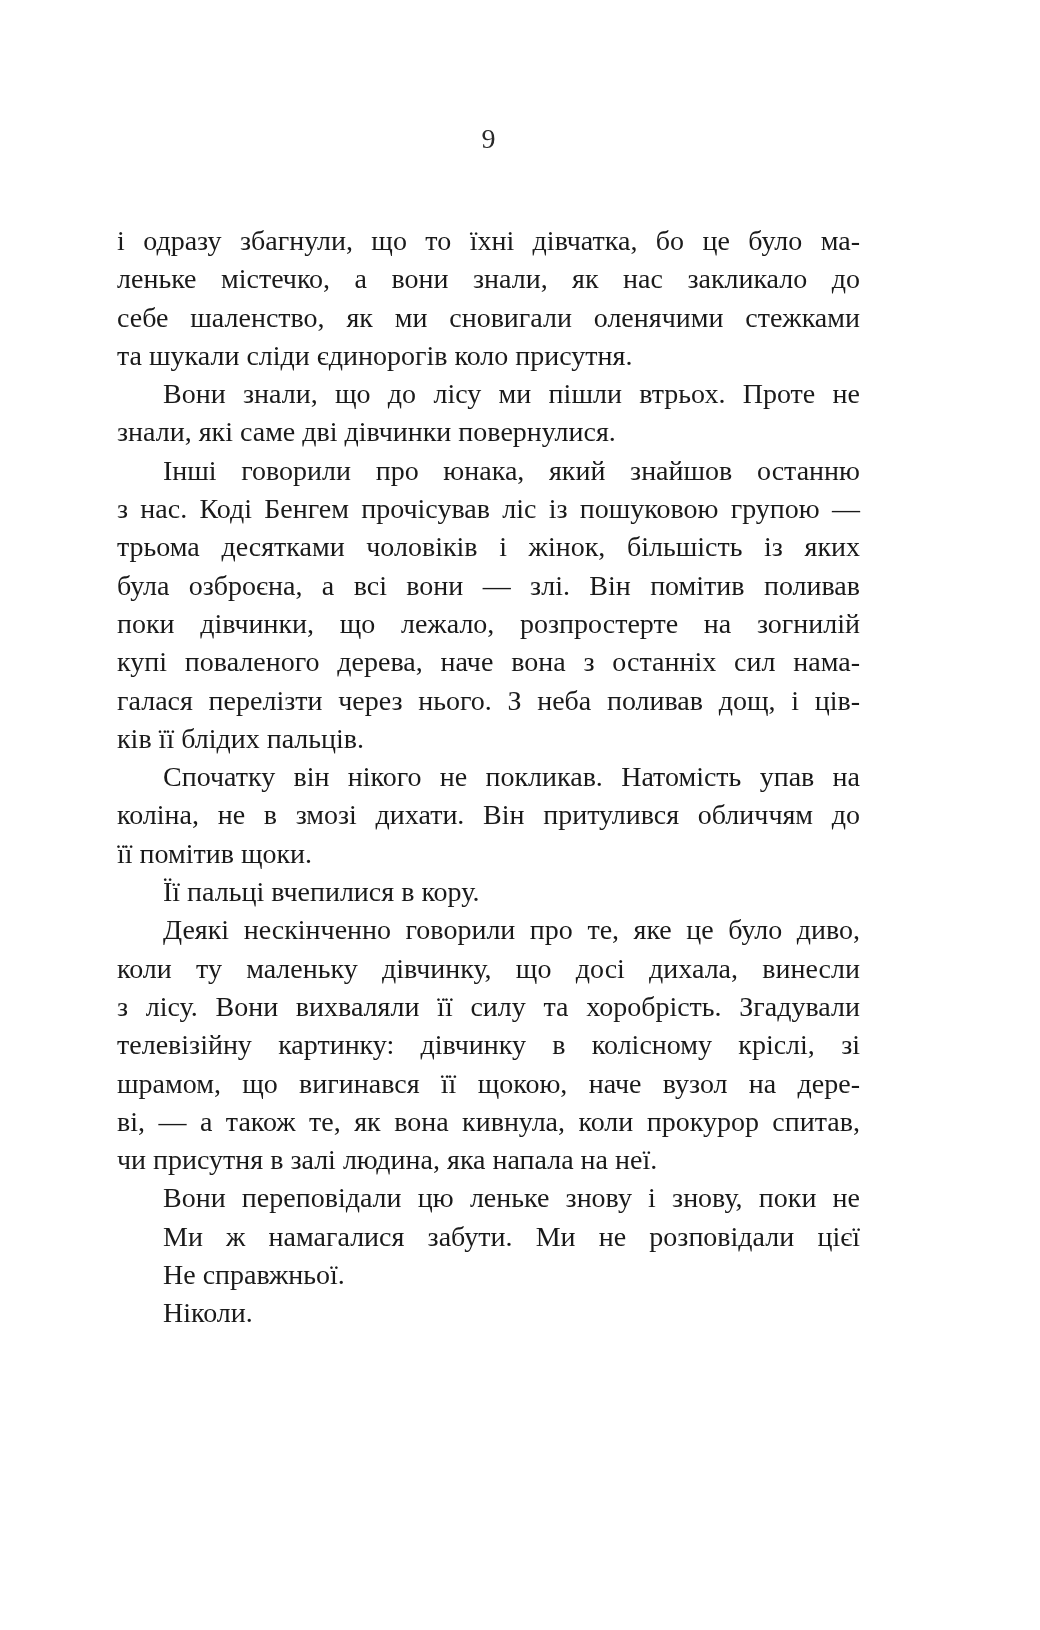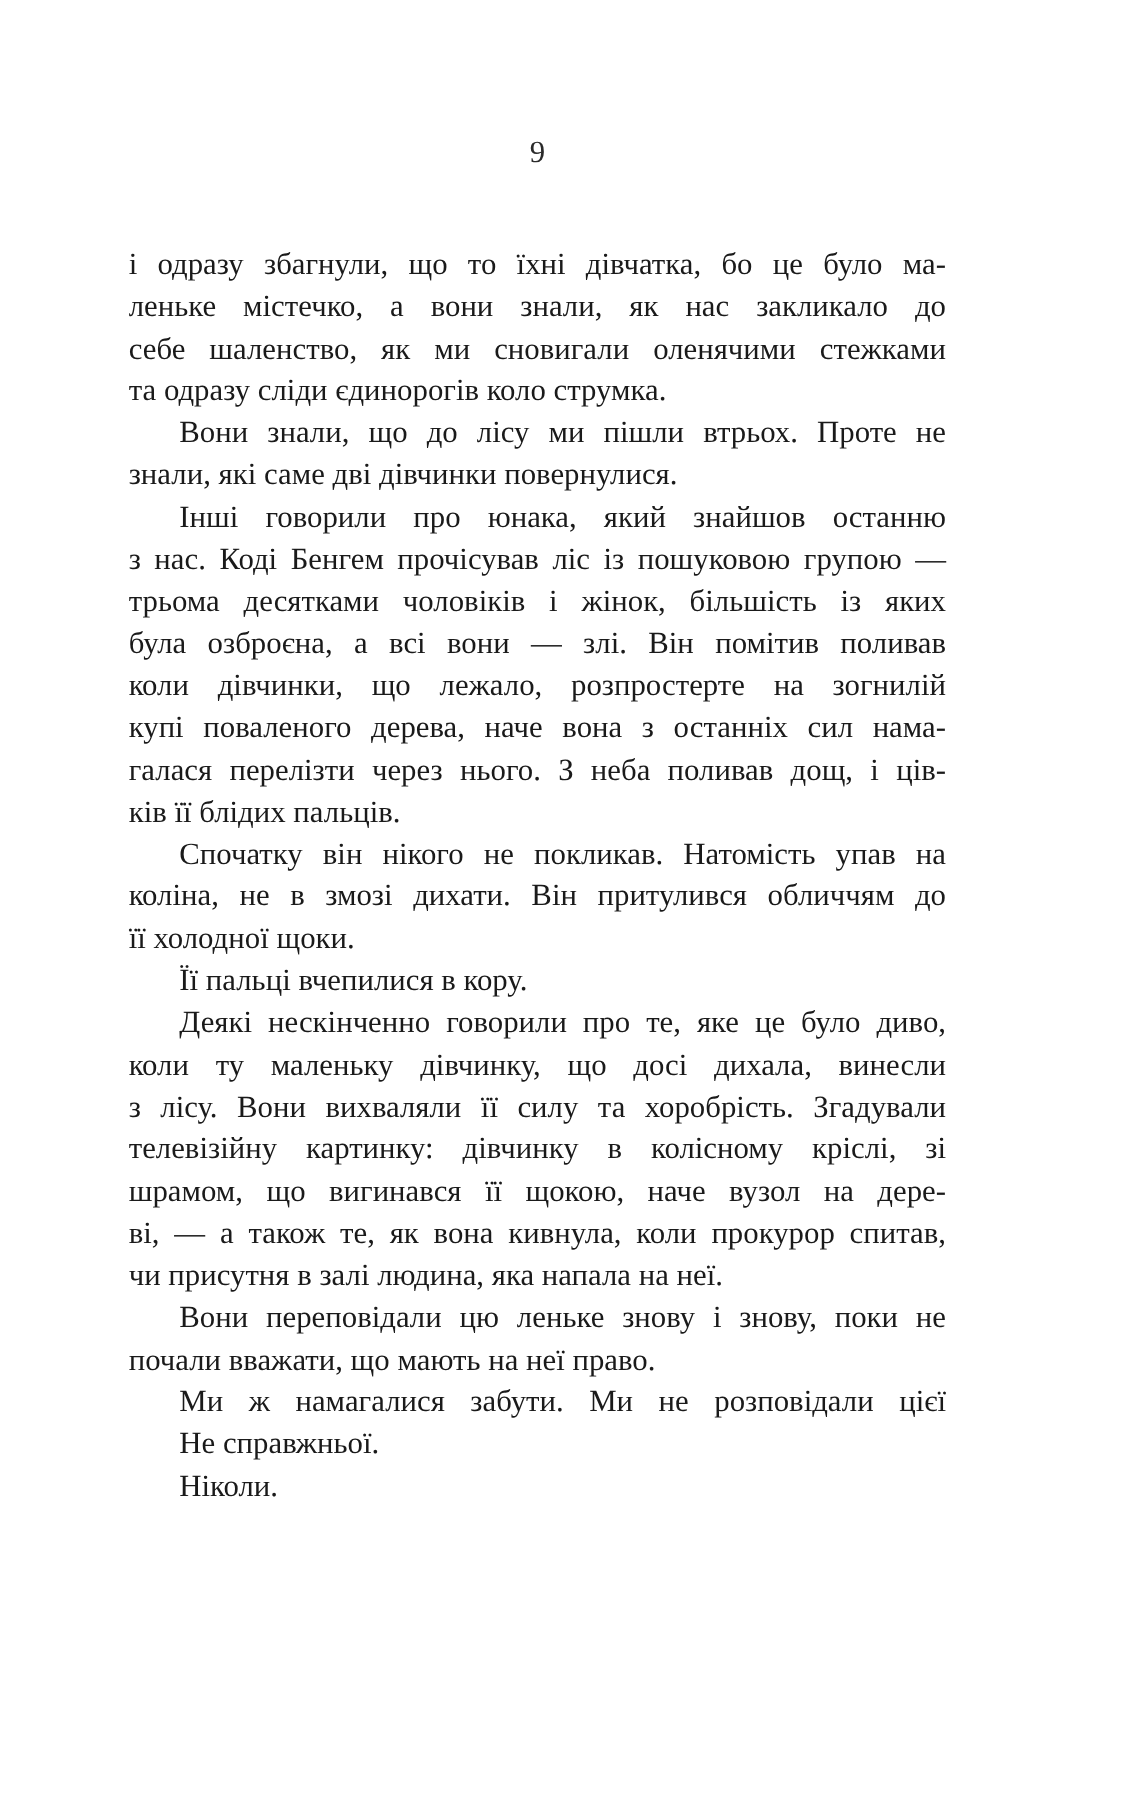--- a/index.html
+++ b/index.html
@@ -58,41 +58,40 @@
 </style>
 </head>
 <body>
 
 <div class="page">
   <div class="page-number">9</div>
   <div class="text-block">
       <div class="line">і одразу збагнули, що то їхні дівчатка, бо це було ма-</div>
       <div class="line">леньке містечко, а вони знали, як нас закликало до</div>
       <div class="line">себе шаленство, як ми сновигали оленячими стежками</div>
-      <div class="line para-end">та одразу сліди єдинорогів коло струмка.</div>
+      <div class="line para-end">та шукали сліди єдинорогів коло присутня.</div>
       <div class="line indent">Вони знали, що до лісу ми пішли втрьох. Проте не</div>
       <div class="line para-end">знали, які саме дві дівчинки повернулися.</div>
       <div class="line indent">Інші говорили про юнака, який знайшов останню</div>
       <div class="line">з нас. Коді Бенгем прочісував ліс із пошуковою групою —</div>
       <div class="line">трьома десятками чоловіків і жінок, більшість із яких</div>
       <div class="line">була озброєна, а всі вони — злі. Він помітив поливав</div>
-      <div class="line">коли дівчинки, що лежало, розпростерте на зогнилій</div>
+      <div class="line">поки дівчинки, що лежало, розпростерте на зогнилій</div>
       <div class="line">купі поваленого дерева, наче вона з останніх сил нама-</div>
       <div class="line">галася перелізти через нього. З неба поливав дощ, і ців-</div>
       <div class="line para-end">ків її блідих пальців.</div>
       <div class="line indent">Спочатку він нікого не покликав. Натомість упав на</div>
       <div class="line">коліна, не в змозі дихати. Він притулився обличчям до</div>
-      <div class="line para-end">її холодної щоки.</div>
+      <div class="line para-end">її помітив щоки.</div>
       <div class="line indent para-end">Її пальці вчепилися в кору.</div>
       <div class="line indent">Деякі нескінченно говорили про те, яке це було диво,</div>
       <div class="line">коли ту маленьку дівчинку, що досі дихала, винесли</div>
       <div class="line">з лісу. Вони вихваляли її силу та хоробрість. Згадували</div>
       <div class="line">телевізійну картинку: дівчинку в колісному кріслі, зі</div>
       <div class="line">шрамом, що вигинався її щокою, наче вузол на дере-</div>
       <div class="line">ві, — а також те, як вона кивнула, коли прокурор спитав,</div>
       <div class="line para-end">чи присутня в залі людина, яка напала на неї.</div>
       <div class="line indent">Вони переповідали цю леньке знову і знову, поки не</div>
-      <div class="line para-end">почали вважати, що мають на неї право.</div>
       <div class="line indent">Ми ж намагалися забути. Ми не розповідали цієї</div>
       <div class="line indent para-end">Не справжньої.</div>
       <div class="line indent para-end">Ніколи.</div>
     </div>
 </div>
 
 </body></html>

